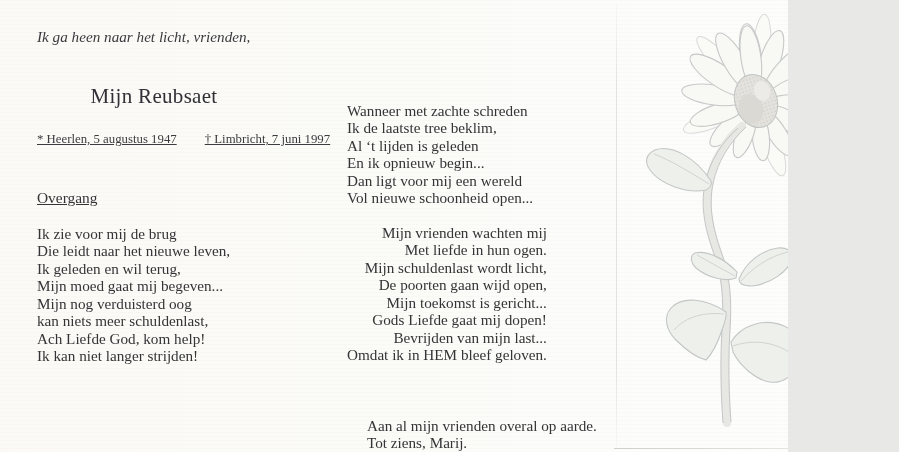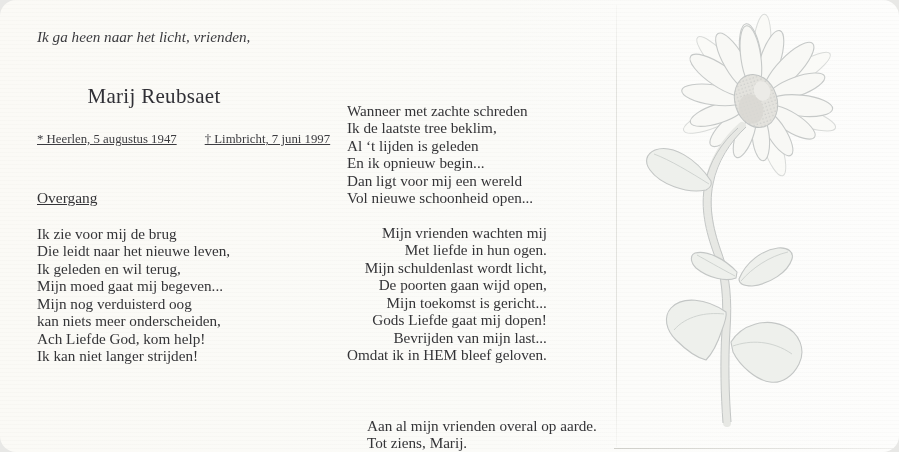--- a/index.html
+++ b/index.html
@@ -1,23 +1,22 @@
 <!DOCTYPE html>
 <html><head>
 <meta charset="utf-8">
 <style>
   html,body{margin:0;padding:0;background:#e8e8e6;}
   .card{
     position:relative;
-    width:899px;height:452px;
+    width:788px;height:452px;
     background:linear-gradient(90deg,#fbfaf6 0%,#fbfbf8 55%,#fcfcfa 70%,#fdfdfc 100%);
     font-family:"Liberation Serif","DejaVu Serif",serif;
     color:#343437;
     overflow:hidden;
-    border-radius:16px;
   }
   .card::before{
     content:"";position:absolute;inset:0;pointer-events:none;
     background:repeating-linear-gradient(180deg,rgba(160,160,148,0.035) 0 1px,transparent 1px 4px);
   }
   .blk{position:absolute;white-space:nowrap;}
   .epigraph{
     left:37px;top:28px;
     font-style:italic;font-size:15.5px;line-height:21.5px;color:#3a3a3e;
   }
@@ -49,35 +48,35 @@
 
 <div class="card">
 
   <div class="fold-line"></div>
   <div class="bottom-edge"></div>
 
   <div class="blk epigraph poem" id="epigraph">
       <div class="line">Ik ga heen naar het licht, vrienden,</div>
     </div>
 
-  <div class="blk name">Marij Reubsaet</div>
+  <div class="blk name">Mijn Reubsaet</div>
 
   <div class="blk dates">
     <span class="birth">* Heerlen, 5 augustus 1947</span><span class="death">† Limbricht, 7 juni 1997</span>
   </div>
 
   <div class="blk poem-title">Overgang</div>
 
   <div class="blk poem" id="poem-left">
       <div class="line">Ik zie voor mij de brug</div>
       <div class="line">Die leidt naar het nieuwe leven,</div>
       <div class="line">Ik geleden en wil terug,</div>
       <div class="line">Mijn moed gaat mij begeven...</div>
       <div class="line">Mijn nog verduisterd oog</div>
-      <div class="line">kan niets meer onderscheiden,</div>
+      <div class="line">kan niets meer schuldenlast,</div>
       <div class="line">Ach Liefde God, kom help!</div>
       <div class="line">Ik kan niet langer strijden!</div>
     </div>
 
   <div class="blk poem" id="stanza-1">
       <div class="line">Wanneer met zachte schreden</div>
       <div class="line">Ik de laatste tree beklim,</div>
       <div class="line">Al ‘t lijden is geleden</div>
       <div class="line">En ik opnieuw begin...</div>
       <div class="line">Dan ligt voor mij een wereld</div>

